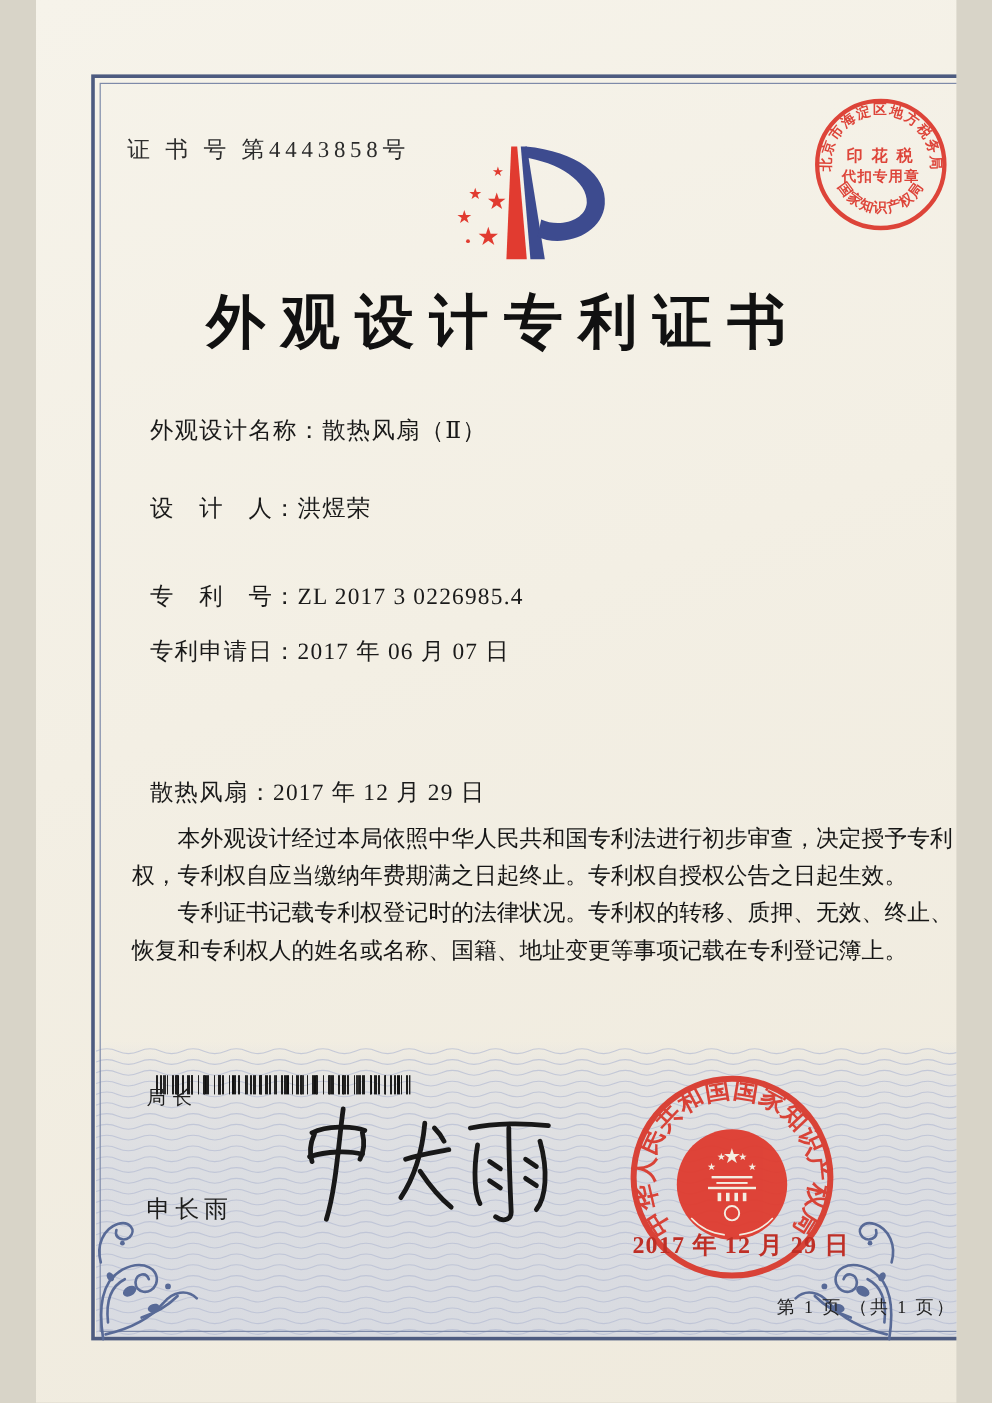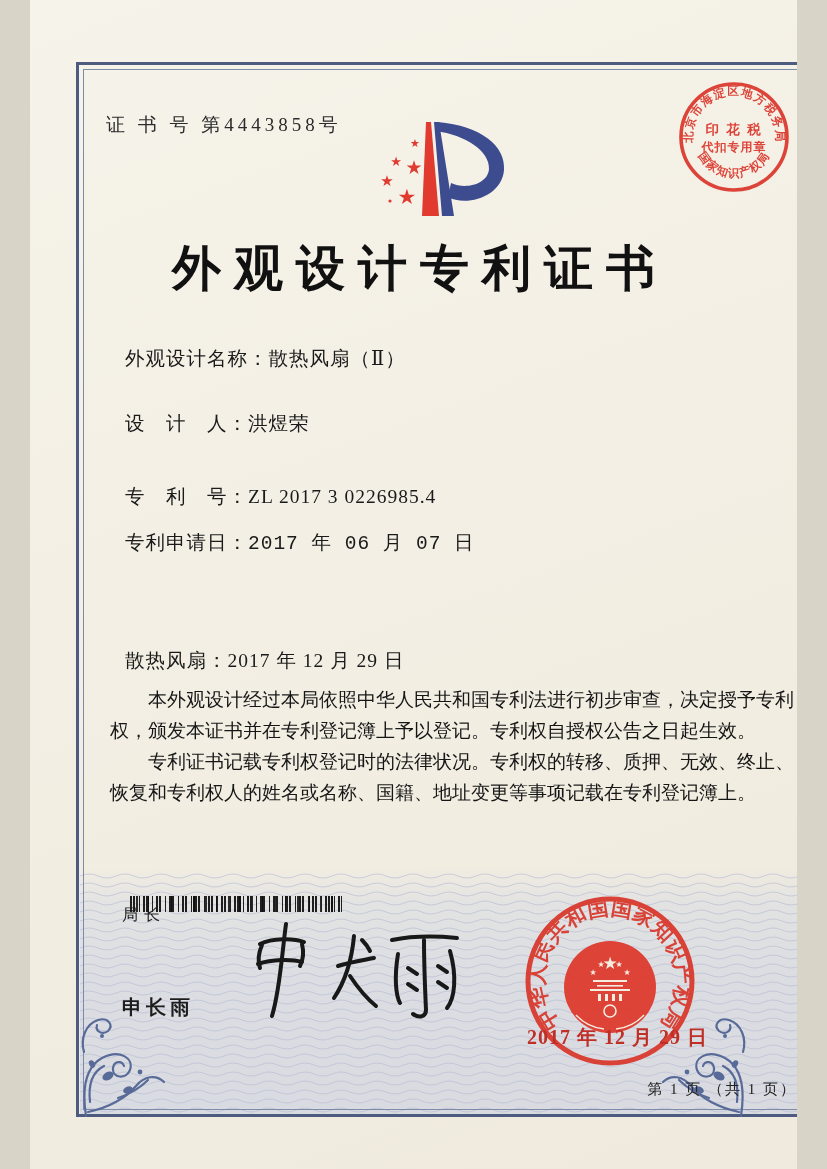--- a/index.html
+++ b/index.html
@@ -28,34 +28,34 @@
   .cert-no {
     position:absolute; left:76px; top:112px; font-size:19px; letter-spacing:4px; color:#2b2b2b; z-index:4;
   }
   .logo { position:absolute; left:323px; top:114px; width:190px; height:118px; z-index:4; }
   .title {
     position:absolute; left:0; top:236px; width:100%; text-align:center;
     font-size:49px; font-weight:bold; letter-spacing:13px; text-indent:13px; color:#111; z-index:4;
   }
   .field-row { position:absolute; left:95px; font-size:19.5px; color:#1a1a1a; letter-spacing:1px; z-index:4; white-space:nowrap; }
   .row-0 { top:345px; } .row-1 { top:410px; } .row-2 { top:483px; }
-  .row-3 { top:529px;font-family:Liberation Mono, monospace; } .row-4 { top:590px; } .row-5 { top:647px; }
+  .row-3 { top:529px; } .row-4 { top:590px; } .row-5 { top:647px; }
   .body-text {
     position:absolute; left:80px; top:684px; width:684px; z-index:4;
     font-size:19px; line-height:31px; text-align:justify; color:#161616;
   }
   .body-text p { text-indent:2em; margin:0; }
   .barcode {
     position:absolute; left:100px; top:896px; width:212px; height:16px; z-index:4;
     background:
       repeating-linear-gradient(90deg,#1e1e1e 0 2px, rgba(0,0,0,0) 2px 3px, #1e1e1e 3px 5px, rgba(0,0,0,0) 5px 9px, #1e1e1e 9px 10px, rgba(0,0,0,0) 10px 13px),
       repeating-linear-gradient(90deg, rgba(0,0,0,0) 0 6px, #2a2a2a 6px 8px, rgba(0,0,0,0) 8px 17px, #111 17px 19px, rgba(0,0,0,0) 19px 23px);
   }
   .signer-title { position:absolute; left:92px; top:905px; font-size:16px; letter-spacing:6px; z-index:4; }
-  .signer-name  { position:absolute; left:92px; top:994px; font-size:20px; letter-spacing:4px; z-index:4;font-weight:bold; }
+  .signer-name  { position:absolute; left:92px; top:994px; font-size:20px; letter-spacing:4px; z-index:4; }
   .signature { position:absolute; left:212px; top:918px; z-index:4; }
   .tax-stamp { position:absolute; left:644px; top:77px; z-index:5; opacity:.93; }
   .office-seal { position:absolute; left:492px; top:893px; z-index:5; opacity:.95; }
   .seal-date {
     position:absolute; left:497px; top:1024px; width:190px; z-index:6;
     color:#bf2f26; font-size:20px; font-weight:bold; letter-spacing:1px; white-space:nowrap;
   }
   .page-footer {
     position:absolute; left:0; top:1080px; width:100%; text-align:right;
     font-size:15px; letter-spacing:2px; color:#222; z-index:4;
@@ -182,21 +182,21 @@
     <span>专　利　号：</span><span>ZL 2017 3 0226985.4</span>
   </div>
   <div class="field-row row-3">
     <span>专利申请日：</span><span>2017 年 06 月 07 日</span>
   </div>
   <div class="field-row row-5">
     <span>散热风扇：</span><span>2017 年 12 月 29 日</span>
   </div>
 
   <div class="body-text">
-    <p>本外观设计经过本局依照中华人民共和国专利法进行初步审查，决定授予专利权，颁发本证书并在专利登记簿上予以登记。专利权自授权公告之日起生效。</p>
+    <p>本外观设计经过本局依照中华人民共和国专利法进行初步审查，决定授予专利权，专利权自应当缴纳年费期满之日起终止。专利权自授权公告之日起生效。</p>
     <p>专利证书记载专利权登记时的法律状况。专利权的转移、质押、无效、终止、恢复和专利权人的姓名或名称、国籍、地址变更等事项记载在专利登记簿上。</p>
   </div>
 
   <div class="barcode"></div>
 
   <div class="signer-title">局长</div>
   <div class="signer-name">申长雨</div>
 
   <svg class="signature" width="230" height="105" viewBox="0 0 230 105">
     <g fill="none" stroke="#181818" stroke-width="4" stroke-linecap="round" stroke-linejoin="round">

